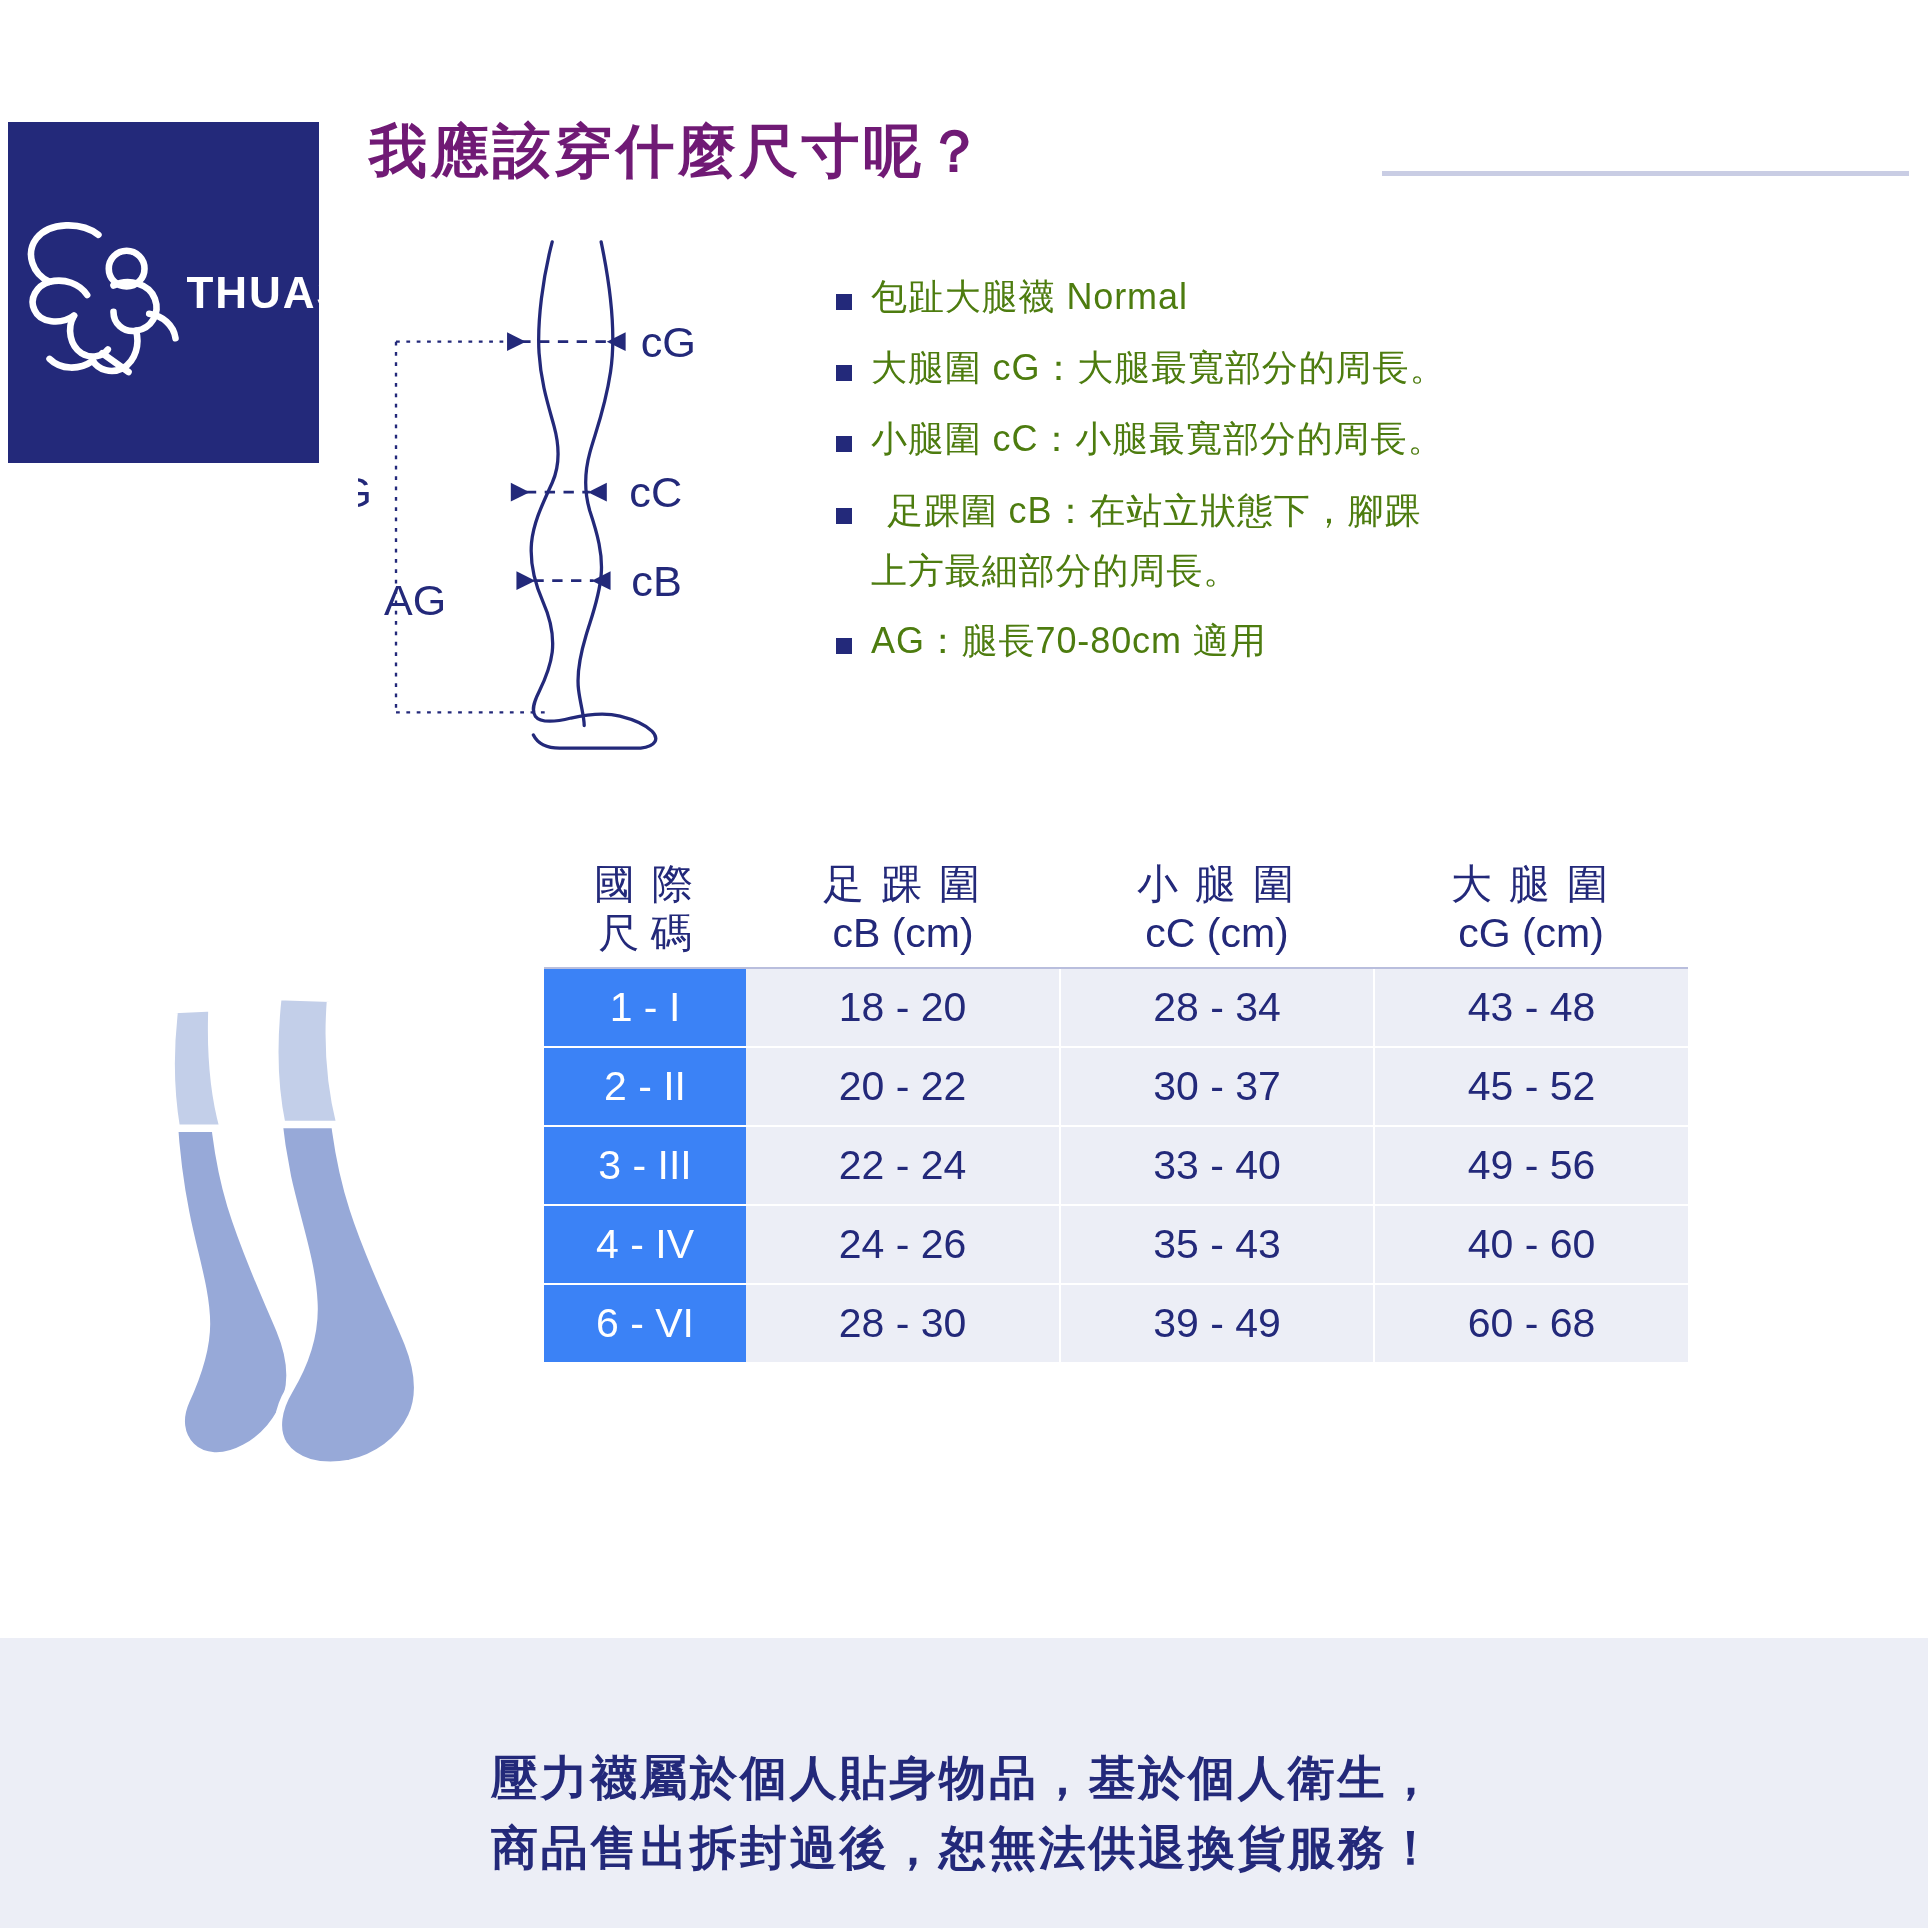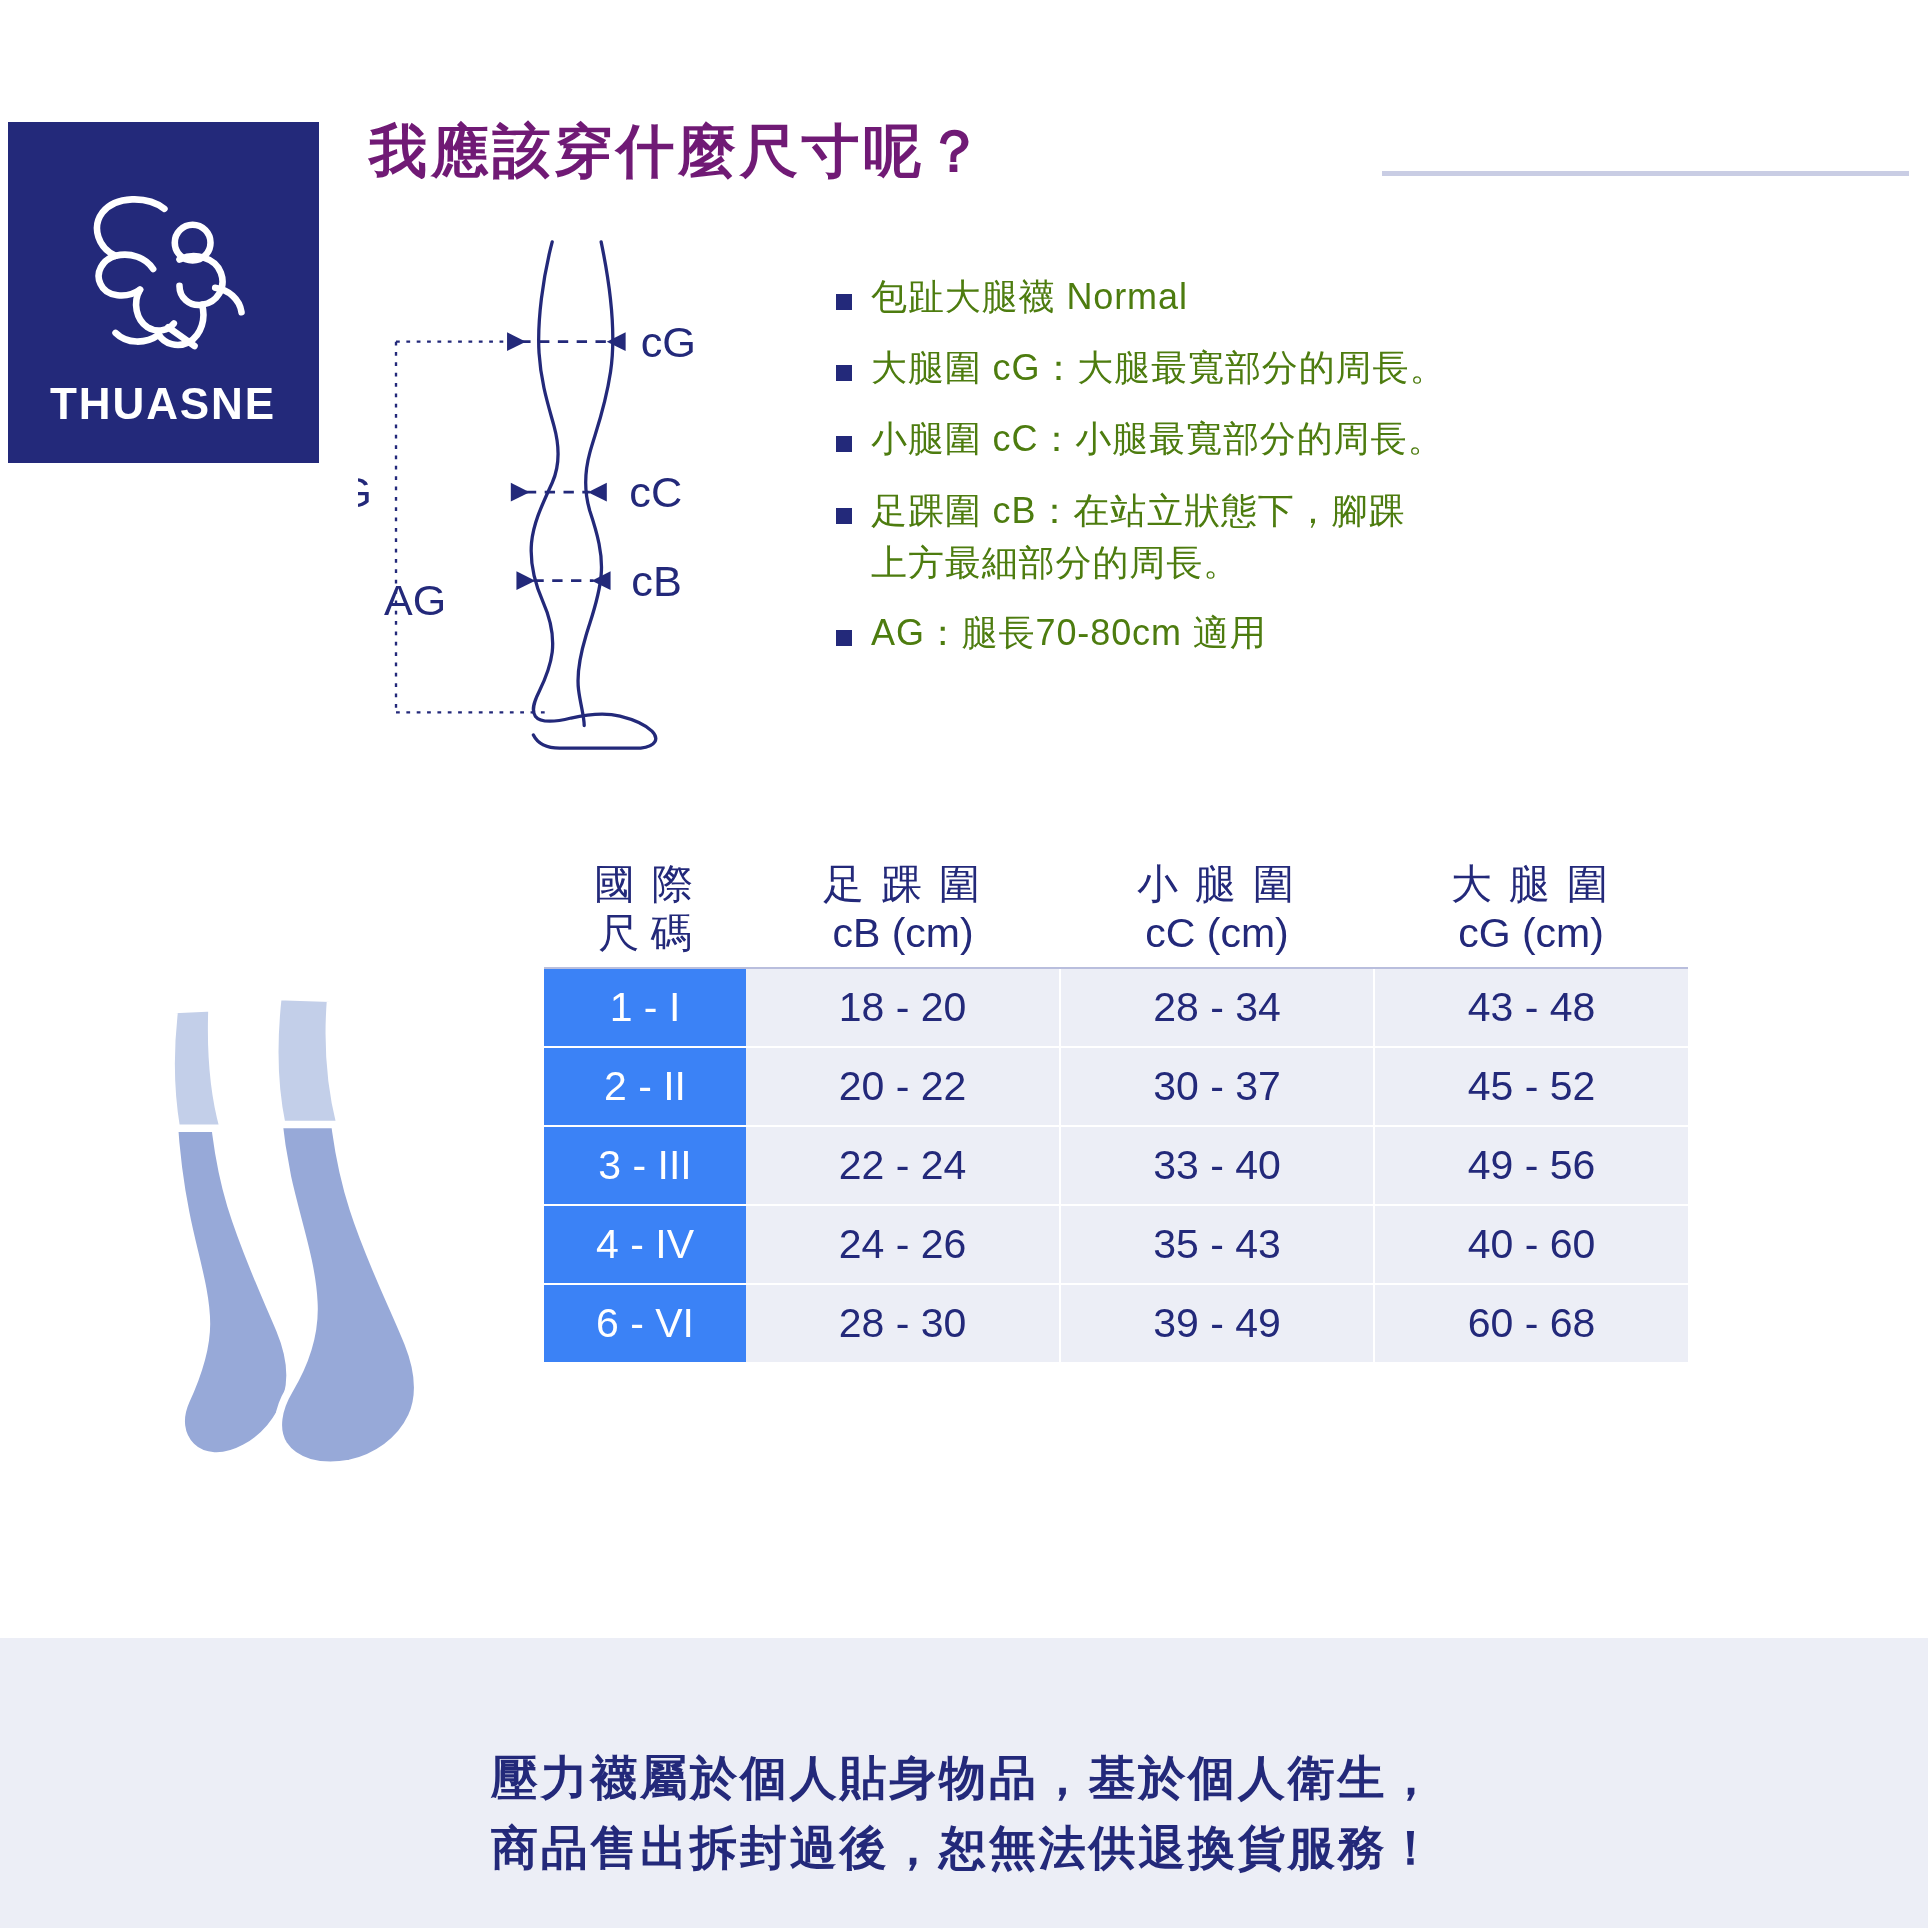--- a/index.html
+++ b/index.html
@@ -23,23 +23,23 @@
 
   
   .logo-box {
     position: absolute;
     left: 7.5px;
     top: 122px;
     width: 311px;
     height: 341px;
     background: #23297a;
     display: flex;
-    flex-direction: column;
+    flex-direction: row;
     align-items: center;
-    justify-content: center;
+    justify-content: flex-start;
   }
   .logo-mark {
     margin-top: 34px;
     width: 179px;
     height: 188px;
   }
   .logo-word {
     color: #ffffff;
     font-size: 44px;
     font-weight: bold;
@@ -273,21 +273,21 @@
       <span class="bullet-txt">包趾大腿襪 Normal</span>
     </div>
     <div class="bullet-row">
       <span class="bullet-sq"></span>
       <span class="bullet-txt">大腿圍 cG：大腿最寬部分的周長。</span>
     </div>
     <div class="bullet-row">
       <span class="bullet-sq"></span>
       <span class="bullet-txt">小腿圍 cC：小腿最寬部分的周長。</span>
     </div>
-    <div class="bullet-row" style="margin-bottom:4px;">
+    <div class="bullet-row" style="margin-bottom:12px;gap:16px;">
       <span class="bullet-sq"></span>
       <span class="bullet-txt">足踝圍 cB：在站立狀態下，腳踝</span>
     </div>
     <div class="bullet-row" style="margin-bottom:21px;">
       <span class="bullet-sq" style="background:transparent;"></span>
       <span class="bullet-txt indent2">上方最細部分的周長。</span>
     </div>
     <div class="bullet-row">
       <span class="bullet-sq"></span>
       <span class="bullet-txt">AG：腿長70-80cm 適用</span>

